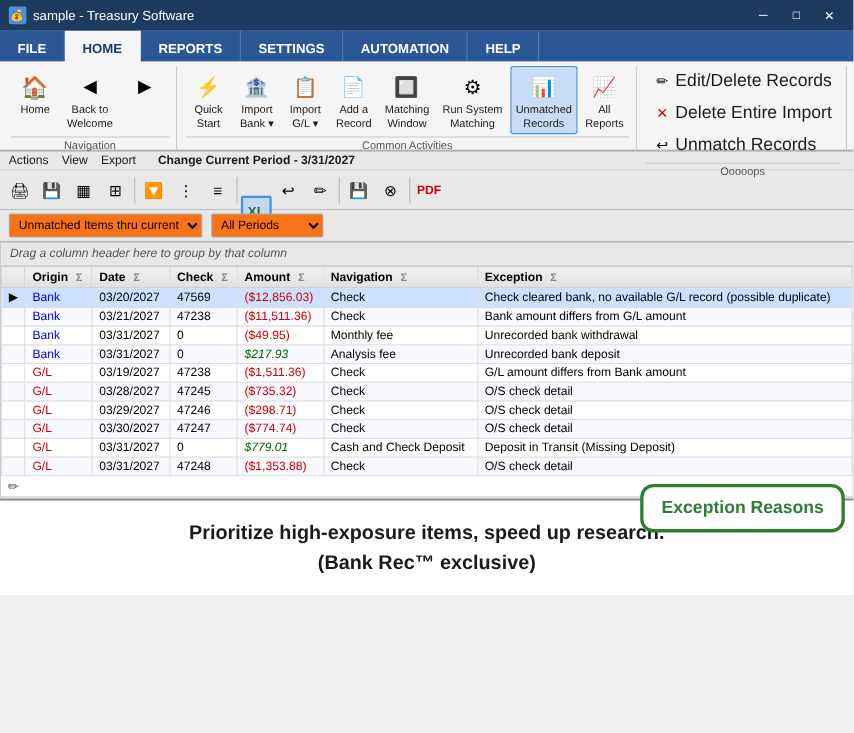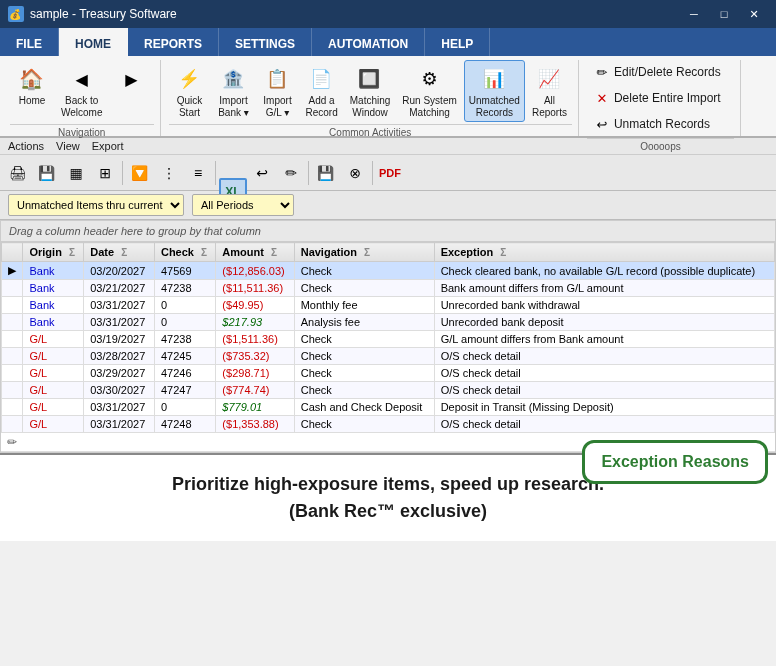--- a/index.html
+++ b/index.html
@@ -18,35 +18,35 @@
     .ribbon-content { display: flex; padding: 4px 4px 0 4px; gap: 2px; background: #f5f5f5; }
     .ribbon-group { display: flex; flex-direction: column; border-right: 1px solid #ccc; padding: 0 6px 4px 6px; min-width: fit-content; }
     .ribbon-group-buttons { display: flex; gap: 2px; flex: 1; align-items: flex-start; }
     .ribbon-group-label { text-align: center; font-size: 10px; color: #555; padding-top: 2px; border-top: 1px solid #ccc; margin-top: 2px; }
     .ribbon-btn { display: flex; flex-direction: column; align-items: center; padding: 2px 4px; cursor: pointer; border: 1px solid transparent; border-radius: 3px; min-width: 44px; background: transparent; }
     .ribbon-btn.active { background: #c7ddf5; border-color: #4a90d9; }
     .ribbon-btn-icon { width: 32px; height: 32px; display: flex; align-items: center; justify-content: center; font-size: 20px; }
     .ribbon-btn-label { font-size: 10px; text-align: center; line-height: 1.2; color: #1a1a1a; }
     .ribbon-btn-small { flex-direction: row; gap: 4px; min-width: auto; padding: 3px 6px; align-items: center; }
     .ribbon-btn-small .ribbon-btn-icon { width: 16px; height: 16px; font-size: 14px; }
-    .ribbon-btn-small .ribbon-btn-label { font-size: 12px; }
+    .ribbon-btn-small .ribbon-btn-label { font-size: 16px; }
 
     
     .action-bar { background: #e8e8e8; border-bottom: 1px solid #ccc; padding: 2px 8px; display: flex; gap: 12px; font-size: 11px; color: #1a1a1a; }
     .action-bar span { cursor: pointer; }
 
     
     .icon-toolbar { background: #e8e8e8; border-bottom: 1px solid #bbb; padding: 2px 4px; display: flex; align-items: center; gap: 1px; height: 36px; }
     .tool-btn { width: 28px; height: 28px; display: flex; align-items: center; justify-content: center; border: 1px solid transparent; border-radius: 2px; cursor: pointer; background: transparent; font-size: 14px; }
     .tool-btn.active-tool { border-color: #4a90d9; background: #c0d8f0; border-width: 2px; margin-top: 38px; }
     .tool-separator { width: 1px; height: 24px; background: #bbb; margin: 0 2px; }
 
     
     .filter-bar { background: #e8e8e8; border-bottom: 1px solid #bbb; padding: 3px 8px; display: flex; align-items: center; gap: 8px; }
-    .filter-select { height: 22px; font-size: 11px; border: 1px solid #aaa; background: #fef9c3; padding: 0 4px; border-radius: 2px; }
+    .filter-select { height: 22px; font-size: 11px; border: 1px solid #aaa; background: #f97316; padding: 0 4px; border-radius: 2px; }
 
     
     .grid-container { background: white; border: 1px solid #ccc; margin: 0; flex: 1; overflow: auto; position: relative; }
     .group-header { background: #e8e8e8; border-bottom: 1px solid #ccc; padding: 4px 8px; font-size: 11px; color: #555; font-style: italic; }
     
     .grid-table { width: 100%; border-collapse: collapse; border-radius: 16px; }
     .grid-table th { background: linear-gradient(to bottom, #f0f0f0, #e0e0e0); border: 1px solid #ccc; padding: 3px 6px; text-align: left; font-size: 11px; font-weight: 600; white-space: nowrap; position: sticky; top: 0; cursor: pointer; }
     .col-sigma { font-size: 10px; color: #888; margin-left: 4px; }
     .grid-table td { border: 1px solid #ddd; padding: 2px 6px; font-size: 11px; white-space: nowrap; }
     .grid-table tr:nth-child(even) { background: #f8f8ff; }
@@ -163,20 +163,21 @@
       </div>
     </div>
     <div class="ribbon-group-label">Ooooops</div>
   </div>
 </div>
 
 <div class="action-bar">
   <span>Actions</span>
   <span>View</span>
   <span>Export</span>
+  <span style="font-weight:bold; margin-left:8px;">Change Current Period - 3/31/2027</span>
 </div>
 
 <div class="icon-toolbar">
   <div class="tool-btn" title="Print">🖨</div>
   <div class="tool-btn" title="Save">💾</div>
   <div class="tool-btn" title="Layout">▦</div>
   <div class="tool-btn" title="Grid">⊞</div>
   <div class="tool-separator"></div>
   <div class="tool-btn" title="Filter">🔽</div>
   <div class="tool-btn" title="Columns">⋮</div>

